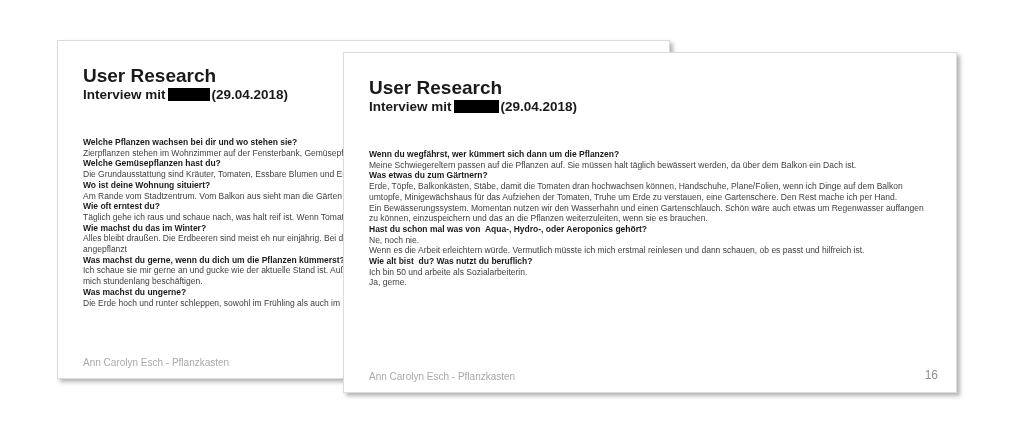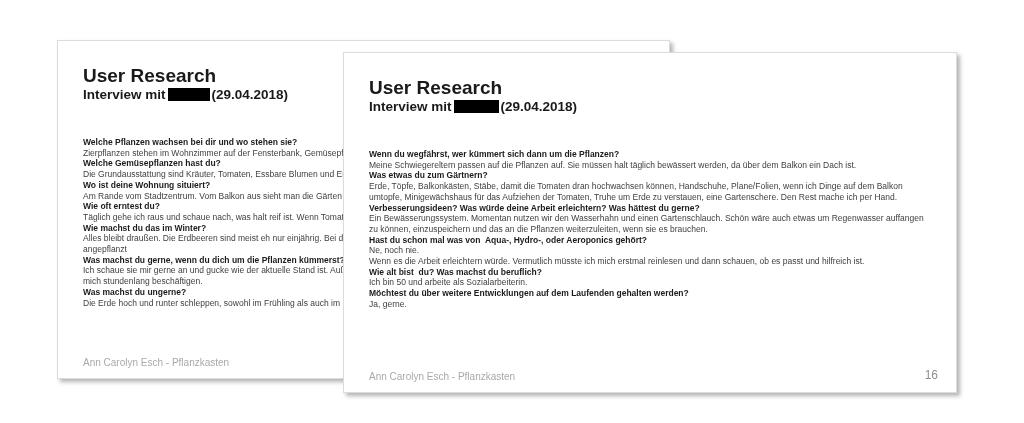--- a/index.html
+++ b/index.html
@@ -81,27 +81,25 @@
 <section class="slide slide-front">
   <div class="slide-inner">
     <h1 class="slide-title">User Research</h1>
     <h2 class="slide-subtitle"><span>Interview mit</span><span class="redaction"></span><span>(29.04.2018)</span></h2>
     <div class="qa">
         <div class="qa-line q">Wenn du wegfährst, wer kümmert sich dann um die Pflanzen?</div>
         <div class="qa-line a">Meine Schwiegereltern passen auf die Pflanzen auf. Sie müssen halt täglich bewässert werden, da über dem Balkon ein Dach ist.</div>
         <div class="qa-line q">Was etwas du zum Gärtnern?</div>
         <div class="qa-line a">Erde, Töpfe, Balkonkästen, Stäbe, damit die Tomaten dran hochwachsen können, Handschuhe, Plane/Folien, wenn ich Dinge auf dem Balkon</div>
         <div class="qa-line a">umtopfe, Minigewächshaus für das Aufziehen der Tomaten, Truhe um Erde zu verstauen, eine Gartenschere. Den Rest mache ich per Hand.</div>
-        <div class="qa-line q">Verbesserungsideen? Was würde deine Arbeit erleichtern? Was hättest du gerne?</div>
         <div class="qa-line a">Ein Bewässerungssystem. Momentan nutzen wir den Wasserhahn und einen Gartenschlauch. Schön wäre auch etwas um Regenwasser auffangen</div>
         <div class="qa-line a">zu können, einzuspeichern und das an die Pflanzen weiterzuleiten, wenn sie es brauchen.</div>
         <div class="qa-line q">Hast du schon mal was von  Aqua-, Hydro-, oder Aeroponics gehört?</div>
         <div class="qa-line a">Ne, noch nie.</div>
         <div class="qa-line a">Wenn es die Arbeit erleichtern würde. Vermutlich müsste ich mich erstmal reinlesen und dann schauen, ob es passt und hilfreich ist.</div>
-        <div class="qa-line q">Wie alt bist  du? Was machst du beruflich?</div>
+        <div class="qa-line q">Wie alt bist  du? Was nutzt du beruflich?</div>
         <div class="qa-line a">Ich bin 50 und arbeite als Sozialarbeiterin.</div>
-        <div class="qa-line q">Möchtest du über weitere Entwicklungen auf dem Laufenden gehalten werden?</div>
         <div class="qa-line a">Ja, gerne.</div>
       </div>
   </div>
   <div class="footer">Ann Carolyn Esch - Pflanzkasten</div>
   <div class="pagenum">16</div>
 </section>
 
 </body></html>

